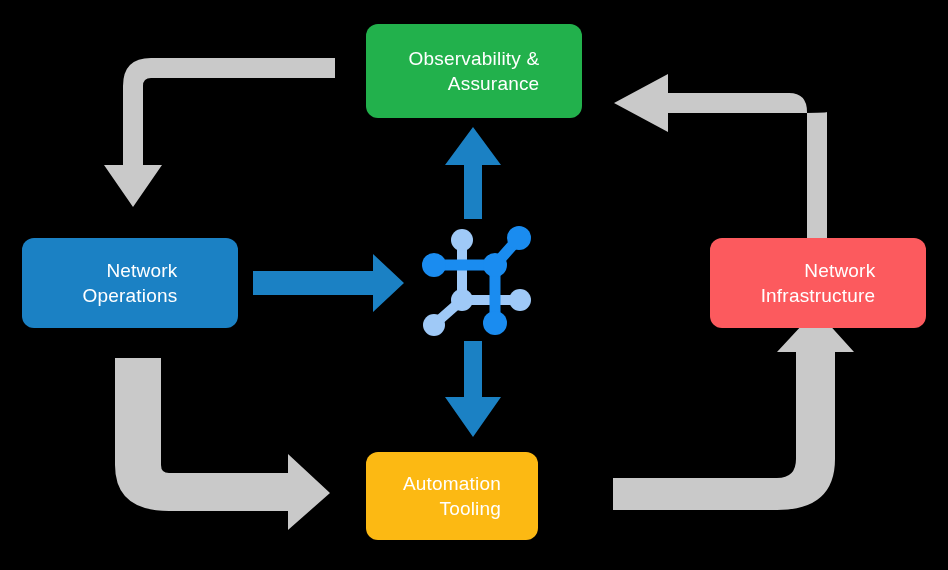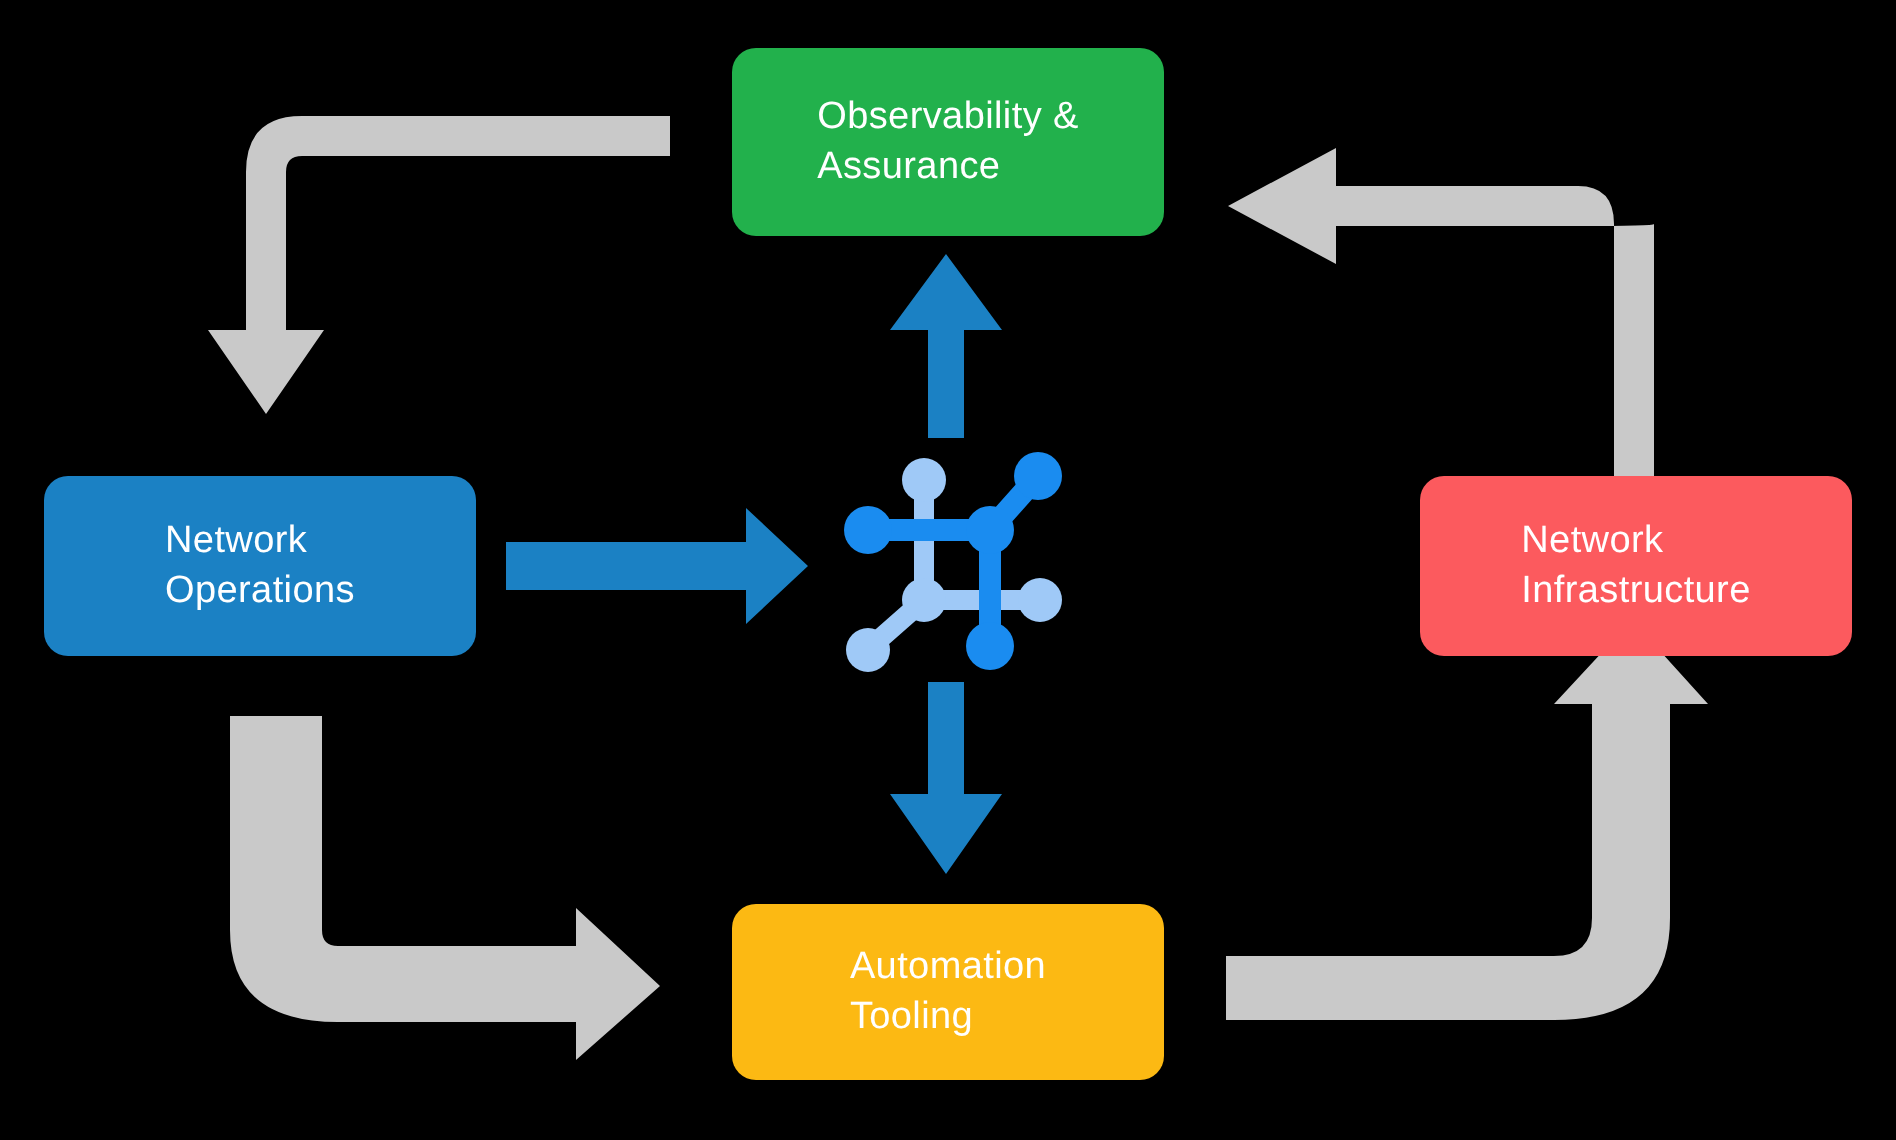--- a/index.html
+++ b/index.html
@@ -25,21 +25,21 @@
     top: 0;
     width: 948px;
     height: 570px;
   }
   .node-box {
     position: absolute;
     border-radius: 12px;
     display: flex;
     align-items: center;
     justify-content: center;
-    text-align: left;
+    text-align: right;
     color: #ffffff;
     font-size: 19px;
     line-height: 1.32;
     font-weight: 400;
     letter-spacing: 0.2px;
     box-sizing: border-box;
     padding: 15px 10px;
     white-space: pre-line;
   }
   #box-observability {
@@ -59,21 +59,21 @@
   #box-network-infrastructure {
     left: 710px;
     top: 238px;
     width: 216px;
     height: 90px;
     background: #fc5a5e;
   }
   #box-automation {
     left: 366px;
     top: 452px;
-    width: 216px;
+    width: 172px;
     height: 88px;
     background: #fcb913;
   }
 </style>
 </head>
 <body>
 
 <div id="canvas">
 
   <svg id="svg-layer" viewBox="0 0 948 570">

